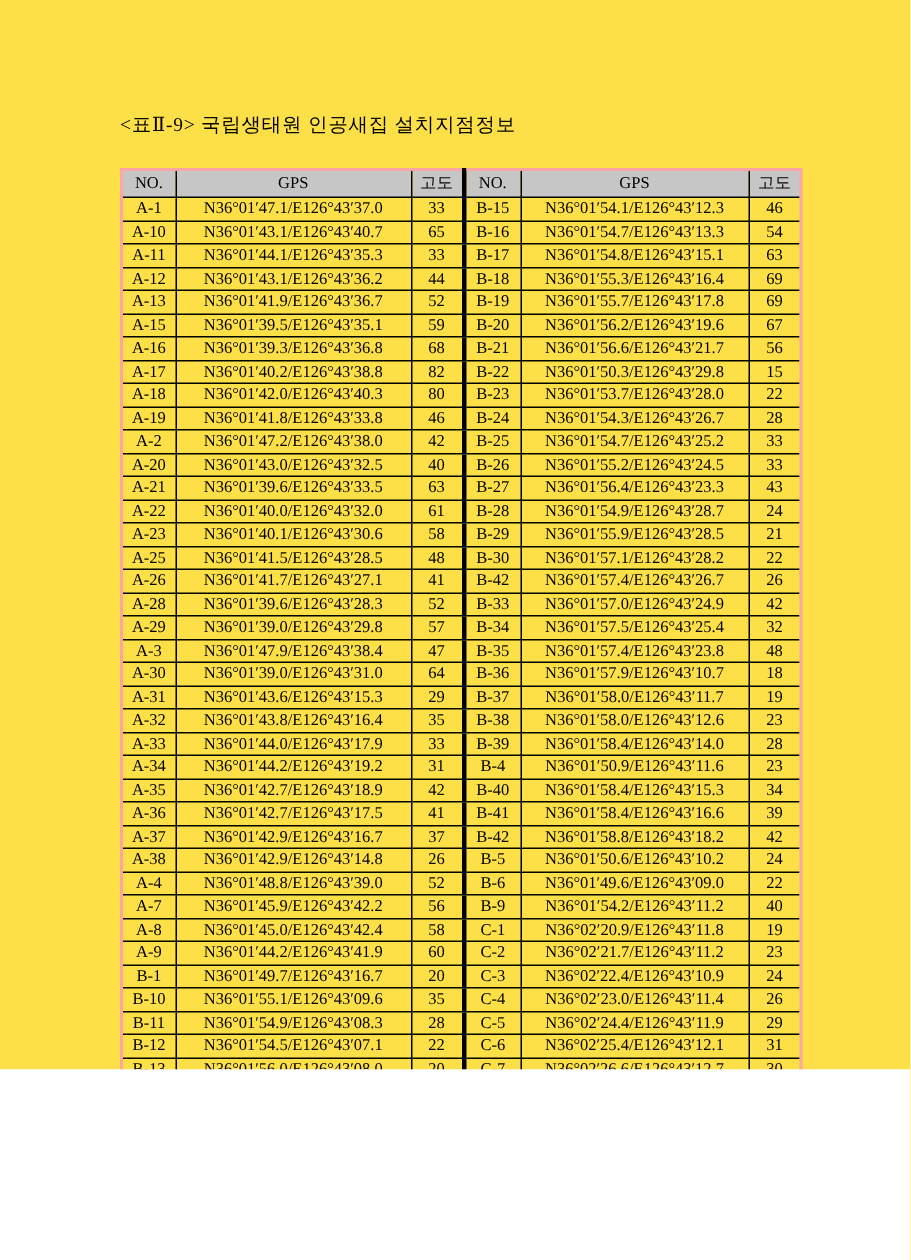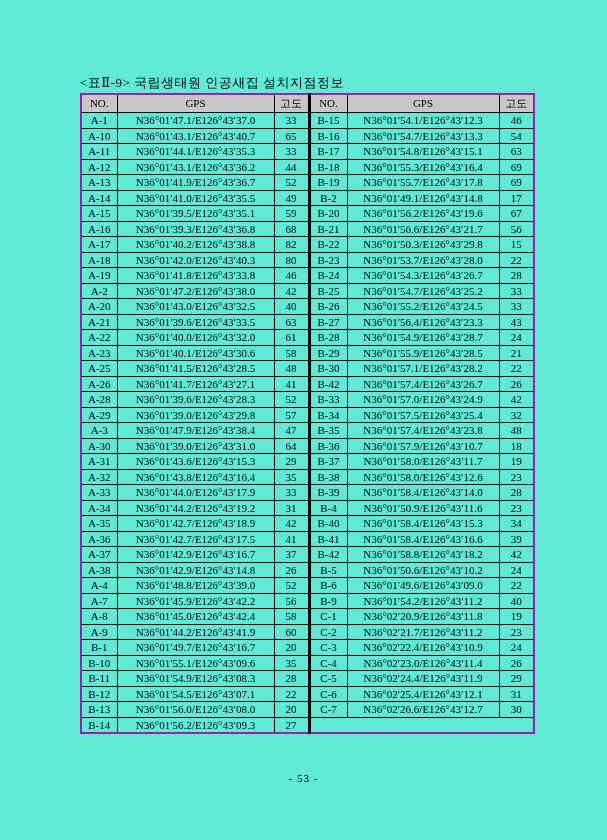--- a/index.html
+++ b/index.html
@@ -3,42 +3,42 @@
 <meta charset="utf-8">
 <style>
   html, body {
     margin: 0;
     padding: 0;
     background: #ffffff;
   }
   .page {
     position: relative;
     width: 607px;
-    height: 840px;
-    background: #5eead4;
+    height: 713px;
+    background: #fde047;
     font-family: "Liberation Serif", "DejaVu Serif", serif;
     color: #000000;
     overflow: hidden;
   }
   .doc-title {
     position: absolute;
     left: 80px;
     top: 74px;
     font-size: 13px;
     letter-spacing: 0.5px;
     white-space: nowrap;
   }
   table.gps-table {
     position: absolute;
     left: 80px;
-    top: 93px;
+    top: 112px;
     width: 453px;
     border-collapse: collapse;
     table-layout: fixed;
-    border: 2px solid #a21caf;
+    border: 2px solid #fca5a5;
     font-size: 11px;
   }
   table.gps-table th,
   table.gps-table td {
     border: 1px solid #000000;
     text-align: center;
     vertical-align: middle;
     padding: 0 1px;
     white-space: nowrap;
     overflow: hidden;
@@ -125,28 +125,20 @@
         </tr>
         <tr>
           <td>A-13</td>
           <td>N36°01′41.9/E126°43′36.7</td>
           <td>52</td>
           <td class="sep">B-19</td>
           <td>N36°01′55.7/E126°43′17.8</td>
           <td>69</td>
         </tr>
         <tr>
-          <td>A-14</td>
-          <td>N36°01′41.0/E126°43′35.5</td>
-          <td>49</td>
-          <td class="sep">B-2</td>
-          <td>N36°01′49.1/E126°43′14.8</td>
-          <td>17</td>
-        </tr>
-        <tr>
           <td>A-15</td>
           <td>N36°01′39.5/E126°43′35.1</td>
           <td>59</td>
           <td class="sep">B-20</td>
           <td>N36°01′56.2/E126°43′19.6</td>
           <td>67</td>
         </tr>
         <tr>
           <td>A-16</td>
           <td>N36°01′39.3/E126°43′36.8</td>

